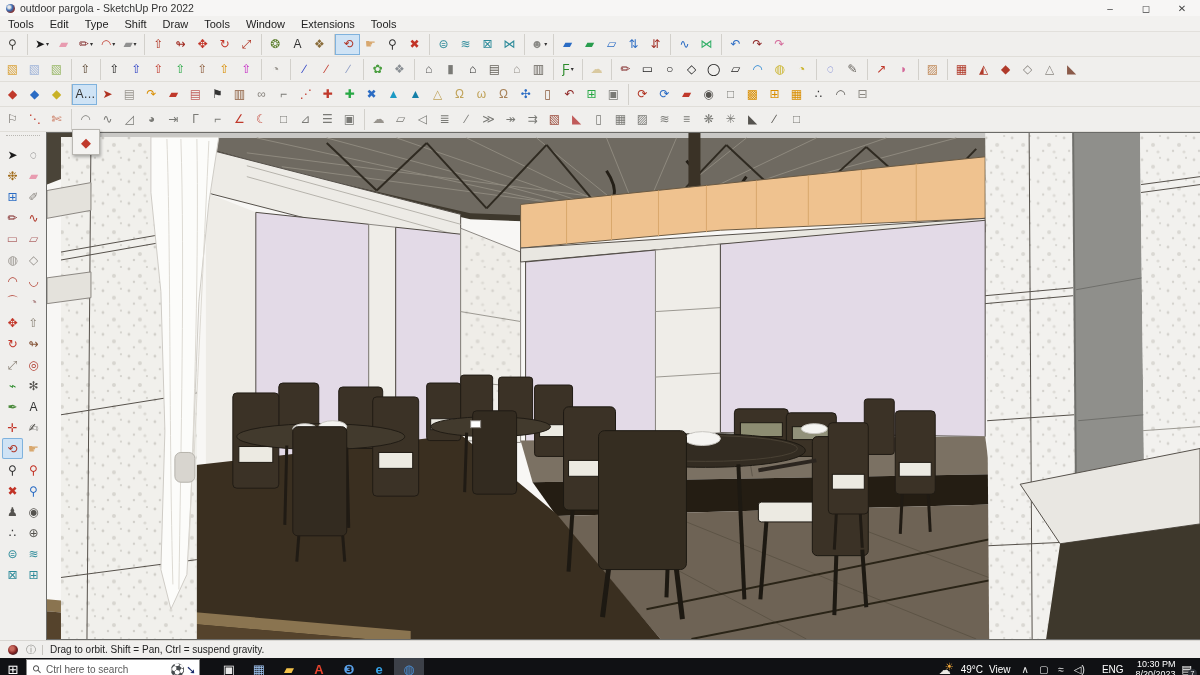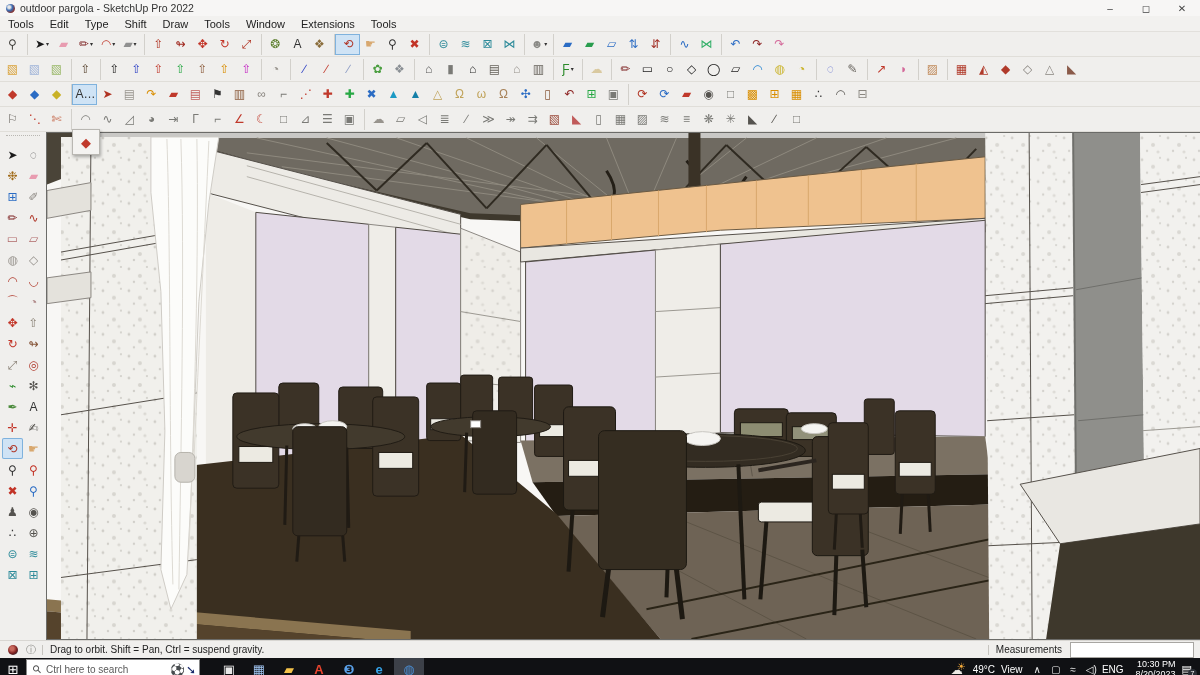--- a/index.html
+++ b/index.html
@@ -1072,25 +1072,20 @@
     </g>
   </svg>
   </div>
 </div>
 
 <div class="statusbar">
   <span class="sb-globe"></span>
   <span class="sb-info">ⓘ</span>
   <span class="sb-div"></span>
   <span>Drag to orbit. Shift = Pan, Ctrl = suspend gravity.</span>
-  <span class="sb-right">
-    <span class="sb-div"></span>
-    <span>Measurements</span>
-    <input value="" style="">
-  </span>
 </div>
 
 <div class="taskbar">
   <span class="start">⊞</span>
   <div class="search">
     <span class="mag">⚲</span>
     <span>Ctrl here to search</span>
     <span class="art">
       <span style="color:#111;">⚽</span>
       <span style="color:#1a2a6b;margin:0 3px 0 1px;">➘</span>
@@ -1124,21 +1119,21 @@
     <span class="wicon">
       <span class="sun">☀</span>
       <span class="cloud">☁</span>
     </span>
     <span class="t">49°C</span>
     <span class="t">View</span>
     <span class="ic">∧</span>
     <span class="ic">▢</span>
     <span class="ic">≈</span>
     <span class="ic">◁)</span>
-    <span class="t" style="margin-left:0;">ENG</span>
+    <span class="t" style="margin-left:12px;">ENG</span>
     <span class="clock">
       <span>10:30 PM</span><br>
       <span>8/20/2023</span>
     </span>
     <span class="notif">
       <span>▤</span>
       <span class="badge">7</span>
     </span>
   </div>
 </div>

